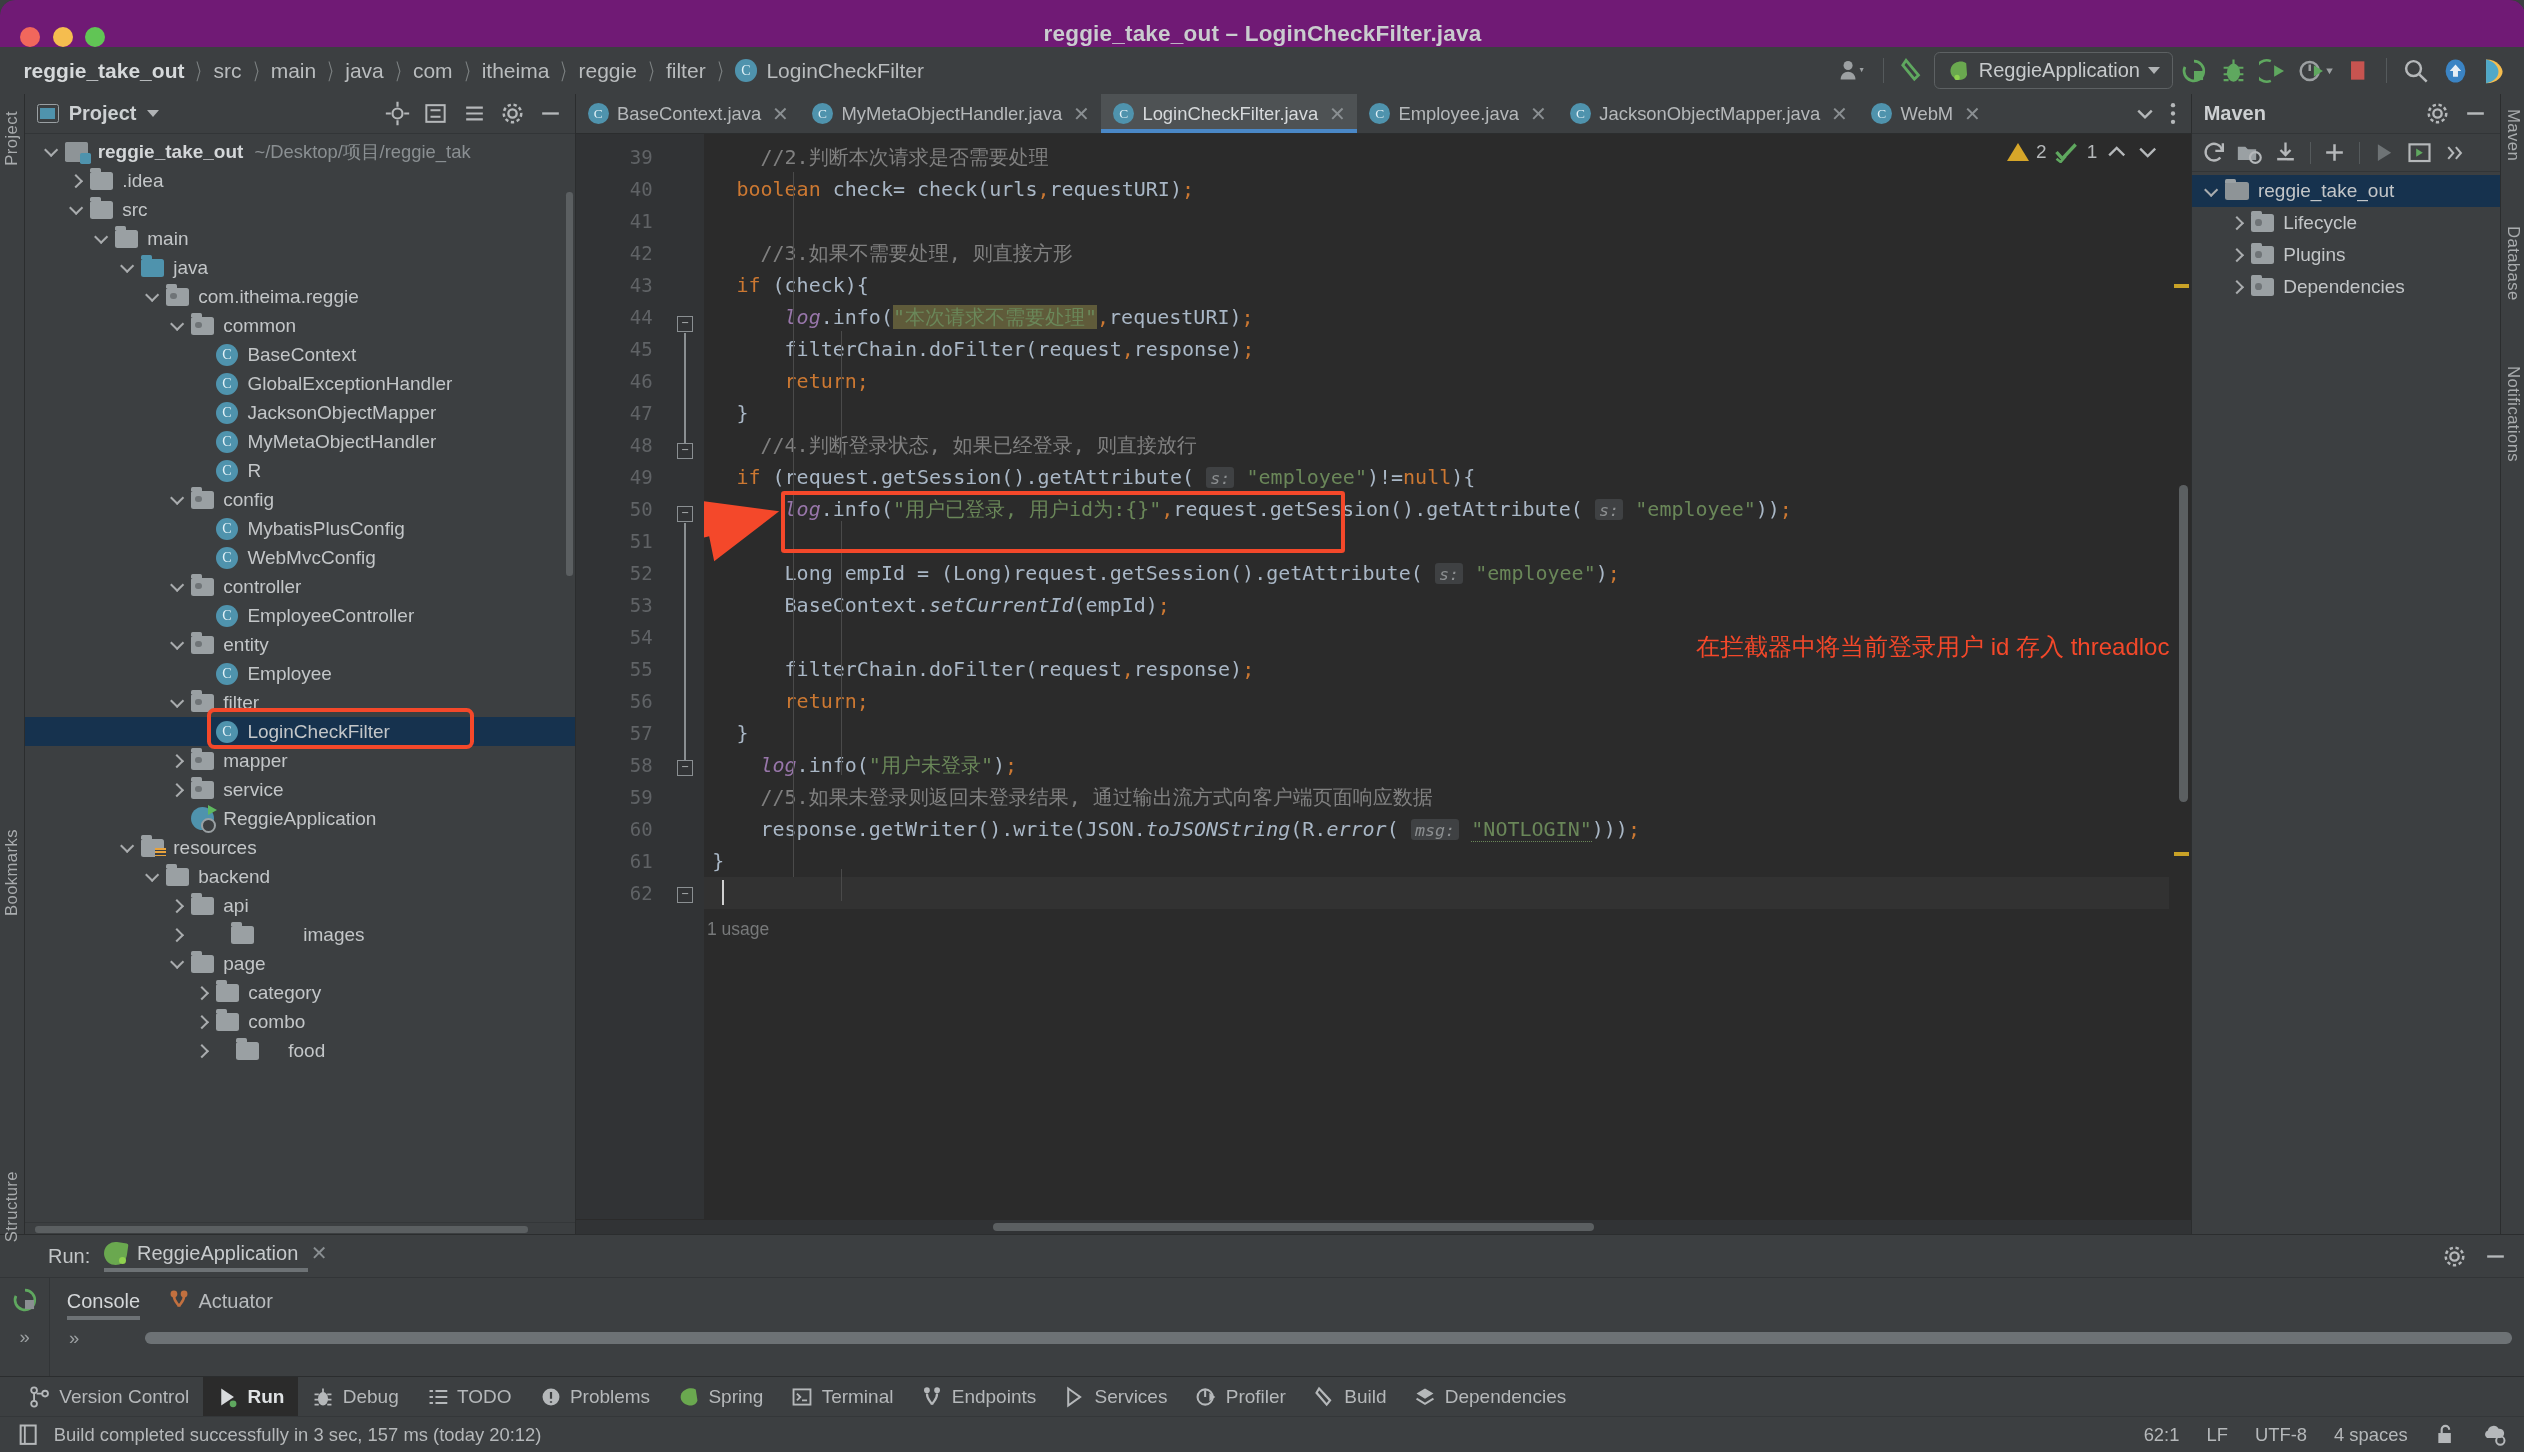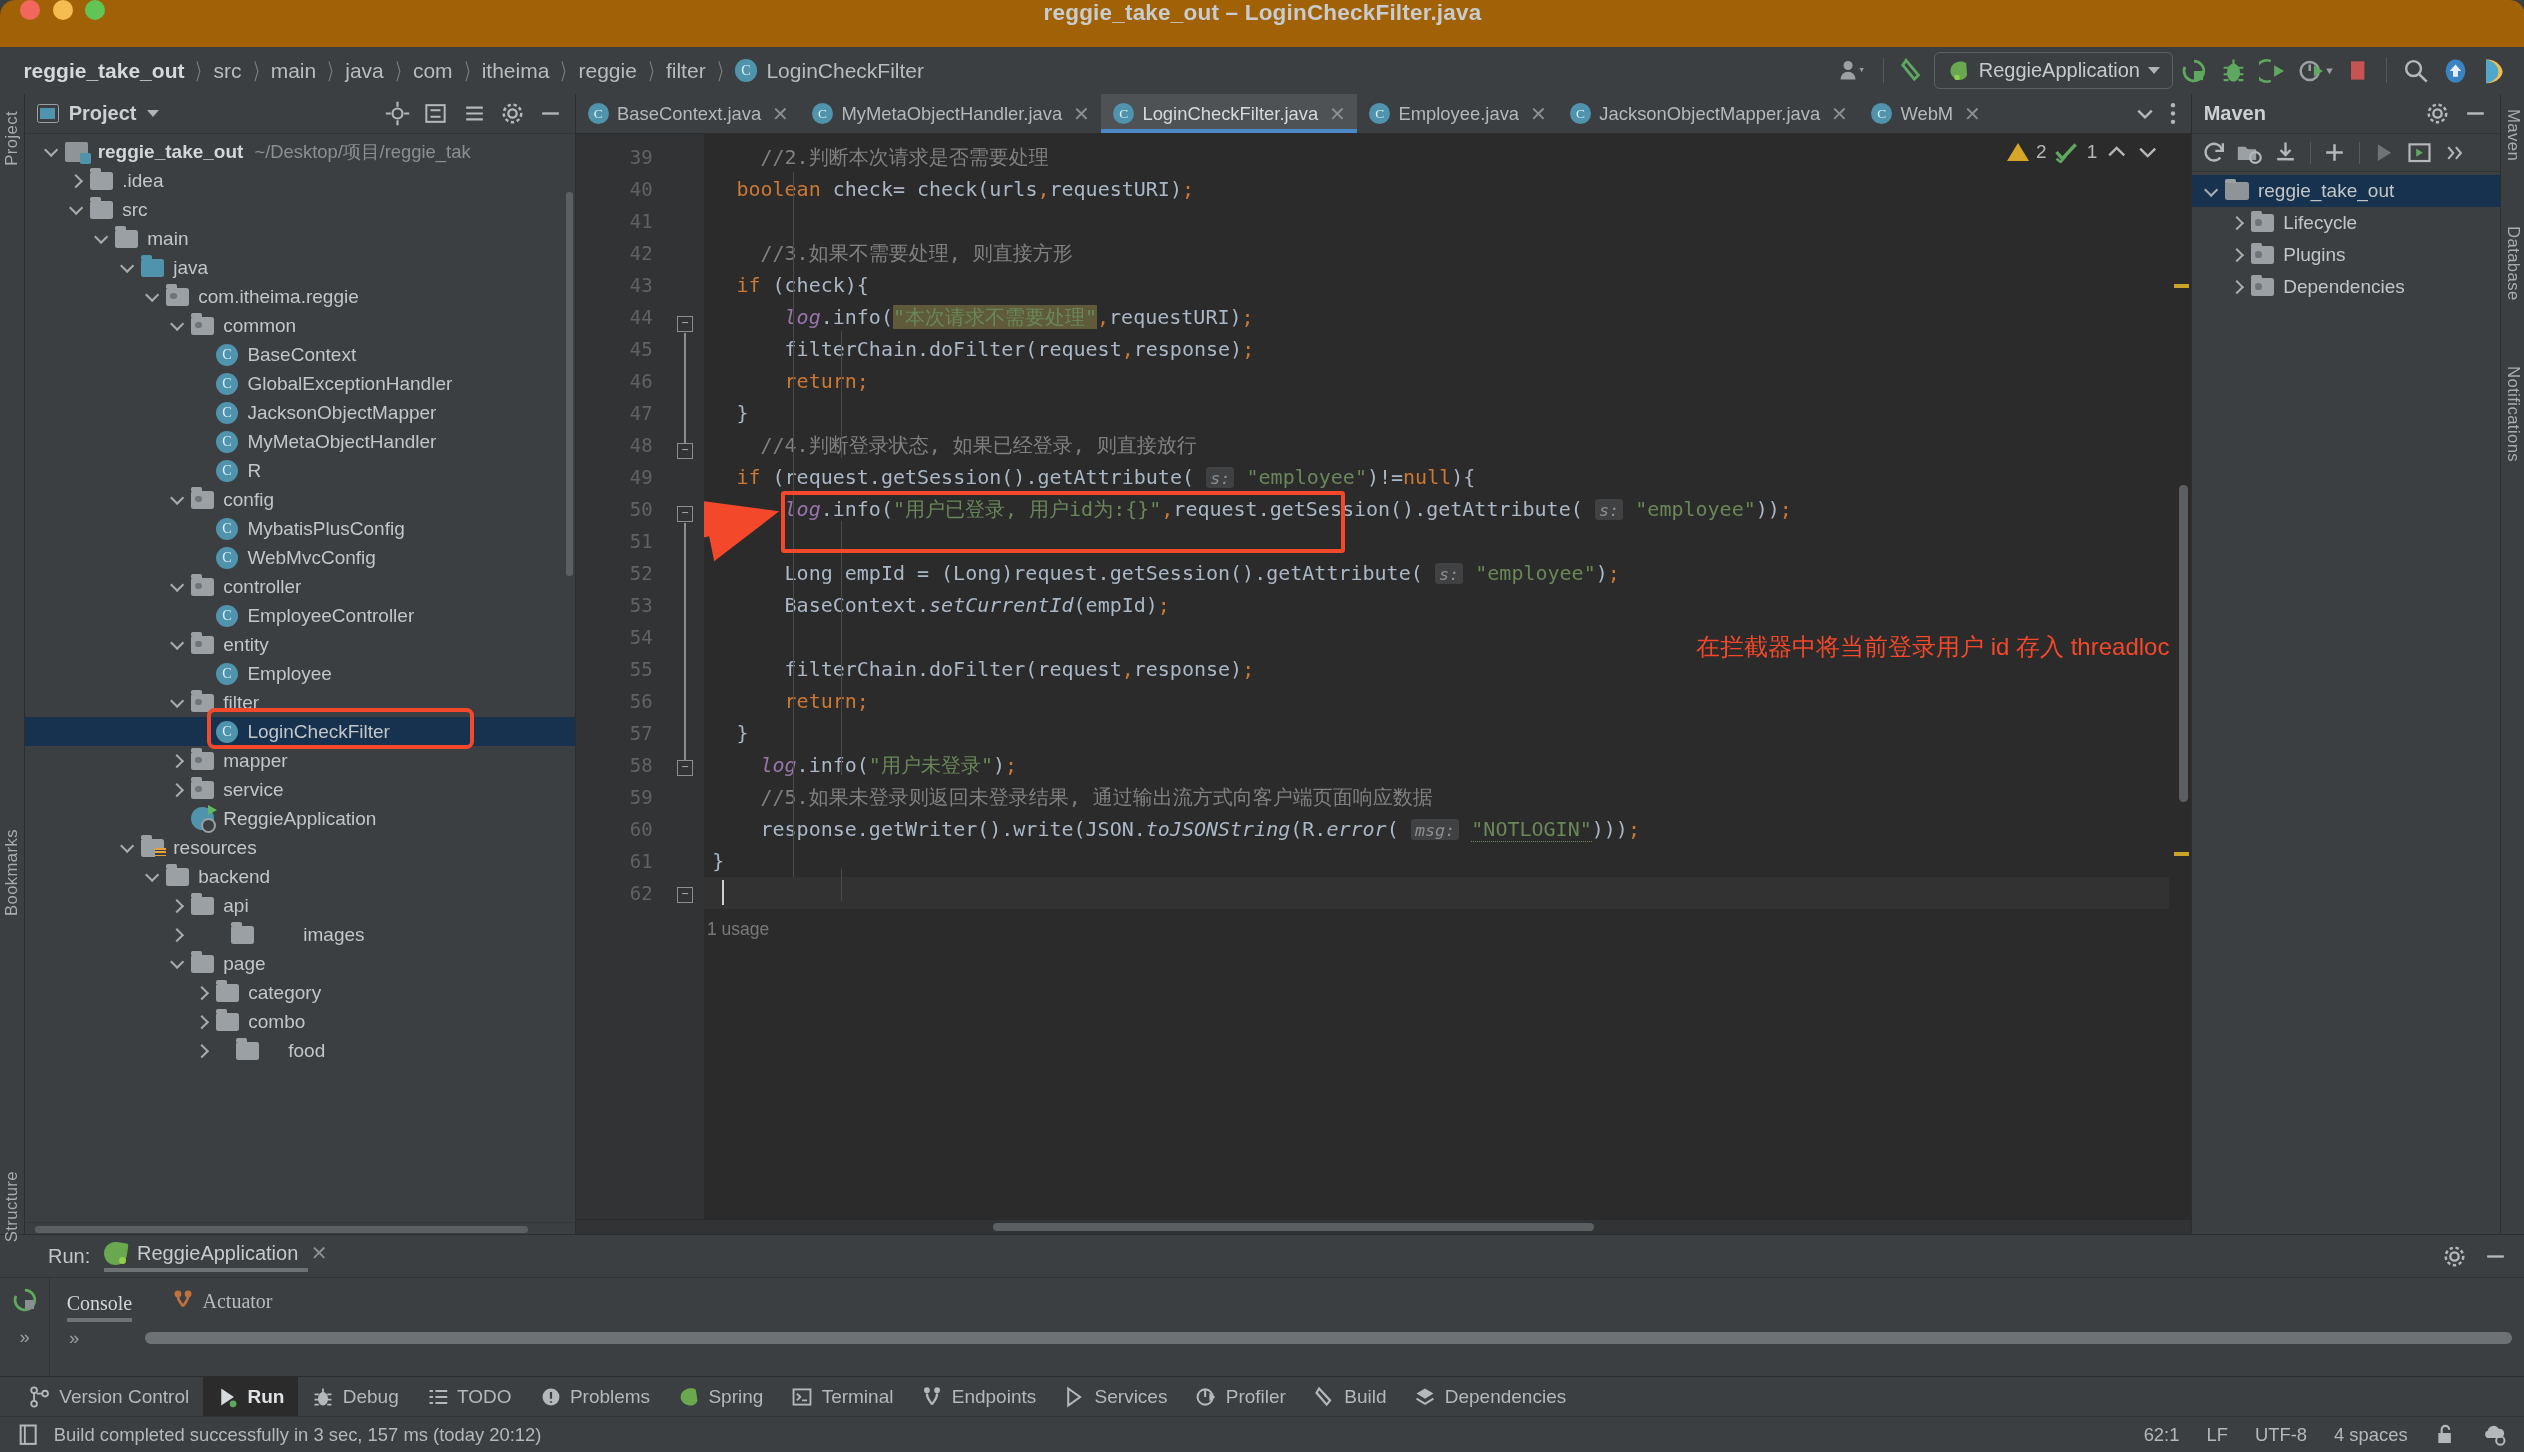--- a/index.html
+++ b/index.html
@@ -11,22 +11,22 @@
     -webkit-font-smoothing: antialiased;
   }
   .app {
     position: relative; width: 2525px; height: 1453px;
     background: #3c3f41; display: flex; flex-direction: column;
     border-top-left-radius: 15px; border-top-right-radius: 15px;
     overflow: hidden;
   }
   
   .titlebar {
-    height: 47px; background: #a16207; position: relative;
-    display: flex; align-items: flex-start; flex: 0 0 47px;
+    height: 47px; background: #701a75; position: relative;
+    display: flex; align-items: flex-end; flex: 0 0 47px;
     border-top-left-radius: 15px; border-top-right-radius: 15px;
   }
   .traffic { display: flex; gap: 12.5px; padding-left: 20px; align-items: center; }
   .dot { width: 20px; height: 20px; border-radius: 50%; }
   .dot.red { background: #f1675c; }
   .dot.yellow { background: #f5bd4f; }
   .dot.green { background: #61c555; }
   .win-title {
     position: absolute; left: 0; right: 0; text-align: center;
     font-size: 22.5px; font-weight: bold; color: #c9ccce; letter-spacing: 0.2px;
@@ -334,21 +334,21 @@
     border-top: 0.8px solid #323537;
   }
   .console-side {
     width: 50px; flex: none; display: flex; flex-direction: column;
     align-items: center; padding-top: 8.3px; gap: 11.7px;
     border-right: 0.8px solid #323537;
   }
   .console-tabs {
     flex: 1; display: flex; flex-direction: column;
   }
-  .ctabs-row { display: flex; align-items: flex-end; gap: 40px; padding: 10px 0 0 16.7px; font-family: Liberation Serif, serif; }
+  .ctabs-row { display: flex; align-items: center; gap: 28px; padding: 10px 0 0 16.7px; }
   .ctab { font-size: 20px; color: #b8bbbd; position: relative; padding-bottom: 6.7px; display:flex; align-items:center; gap:8.3px; }
   .ctab.active { color: #d4d7d9; }
   .ctab.active:after {
     content:''; position: absolute; left: 0; right: 0; bottom: -0.8px;
     height: 4.2px; background: #6d7275;
   }
   .cbot { display: flex; align-items: center; height: 32px; }
   .cbot-chev { width: 48px; text-align: center; color: #9ca0a2; font-size: 18.4px; }
   .cbot-scroll { flex: 1; height: 11.7px; background: #6d7275; border-radius: 5.8px; margin: 0 13.4px 0 47px; }
   

